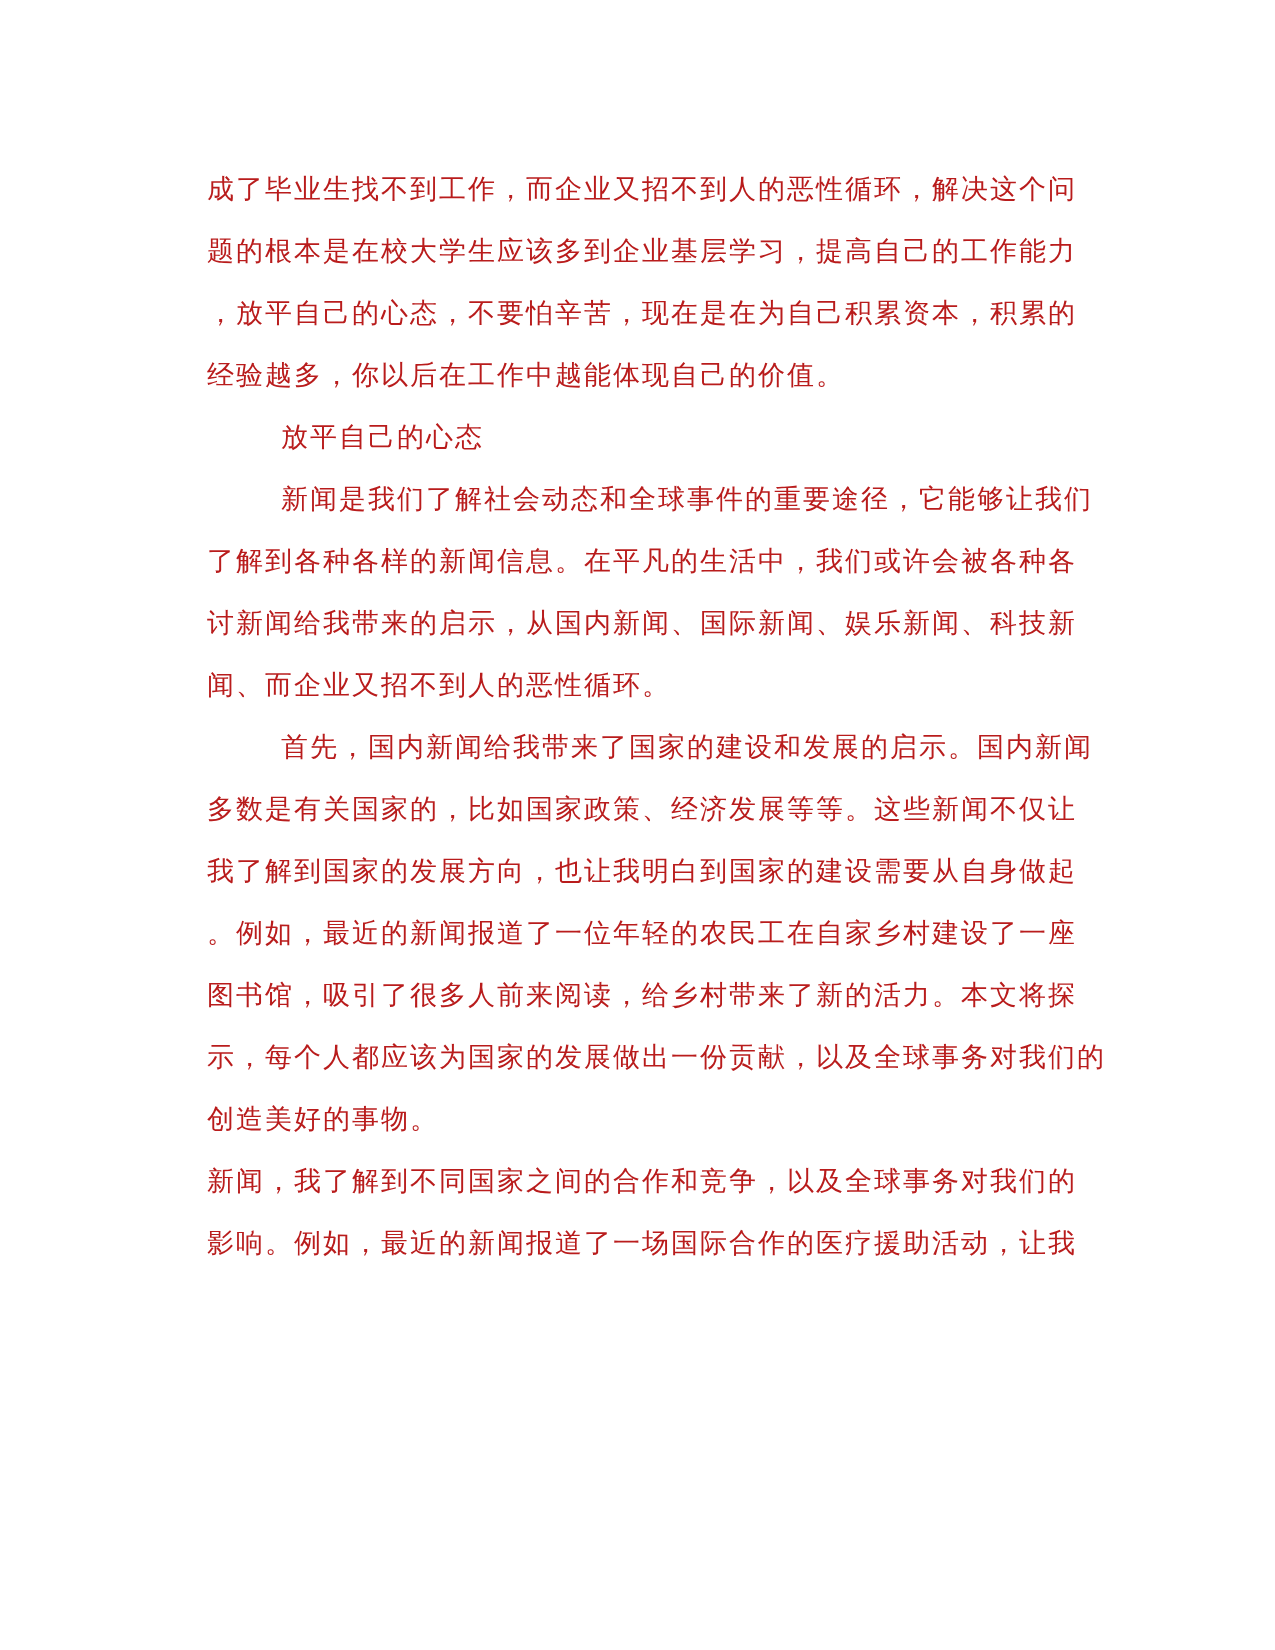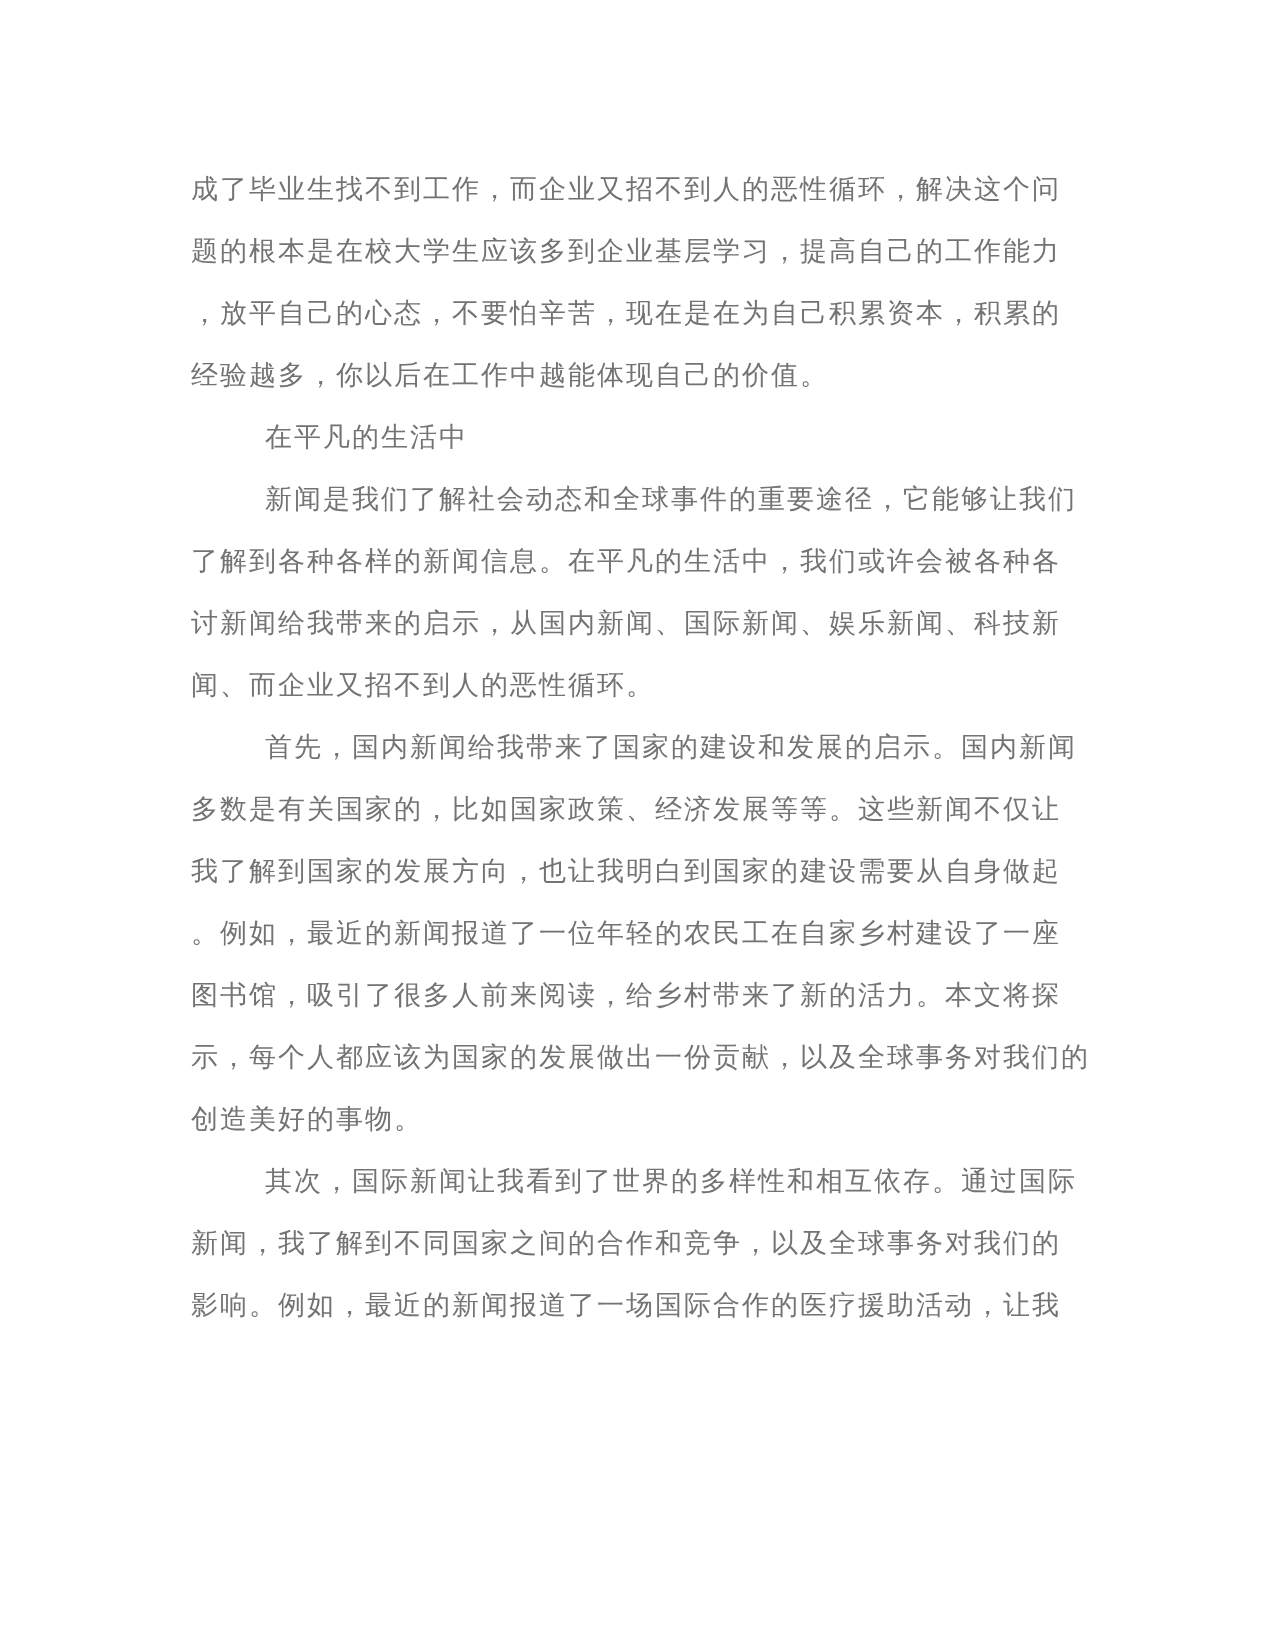--- a/index.html
+++ b/index.html
@@ -40,44 +40,43 @@
     overflow: visible;
   }
   .text-line.indent {
     padding-left: 74px;
   }
 </style>
 </head>
 <body style="background: rgb(255, 255, 255);">
 
 <div class="page">
-  <div class="doc-body" style="color: #737373;">
+  <div class="doc-body" style="color: #b91c1c; margin-left: 16px;">
       <div class="paragraph">
         <div class="text-line">成了毕业生找不到工作，而企业又招不到人的恶性循环，解决这个问</div>
         <div class="text-line">题的根本是在校大学生应该多到企业基层学习，提高自己的工作能力</div>
         <div class="text-line">，放平自己的心态，不要怕辛苦，现在是在为自己积累资本，积累的</div>
         <div class="text-line">经验越多，你以后在工作中越能体现自己的价值。</div>
       </div>
       <div class="paragraph">
-        <div class="text-line indent">在平凡的生活中</div>
+        <div class="text-line indent">放平自己的心态</div>
       </div>
       <div class="paragraph">
         <div class="text-line indent">新闻是我们了解社会动态和全球事件的重要途径，它能够让我们</div>
         <div class="text-line">了解到各种各样的新闻信息。在平凡的生活中，我们或许会被各种各</div>
         <div class="text-line">讨新闻给我带来的启示，从国内新闻、国际新闻、娱乐新闻、科技新</div>
         <div class="text-line">闻、而企业又招不到人的恶性循环。</div>
       </div>
       <div class="paragraph">
         <div class="text-line indent">首先，国内新闻给我带来了国家的建设和发展的启示。国内新闻</div>
         <div class="text-line">多数是有关国家的，比如国家政策、经济发展等等。这些新闻不仅让</div>
         <div class="text-line">我了解到国家的发展方向，也让我明白到国家的建设需要从自身做起</div>
         <div class="text-line">。例如，最近的新闻报道了一位年轻的农民工在自家乡村建设了一座</div>
         <div class="text-line">图书馆，吸引了很多人前来阅读，给乡村带来了新的活力。本文将探</div>
         <div class="text-line">示，每个人都应该为国家的发展做出一份贡献，以及全球事务对我们的</div>
         <div class="text-line">创造美好的事物。</div>
       </div>
       <div class="paragraph">
-        <div class="text-line indent">其次，国际新闻让我看到了世界的多样性和相互依存。通过国际</div>
         <div class="text-line">新闻，我了解到不同国家之间的合作和竞争，以及全球事务对我们的</div>
         <div class="text-line">影响。例如，最近的新闻报道了一场国际合作的医疗援助活动，让我</div>
       </div>
     </div>
 </div>
 
 </body></html>

